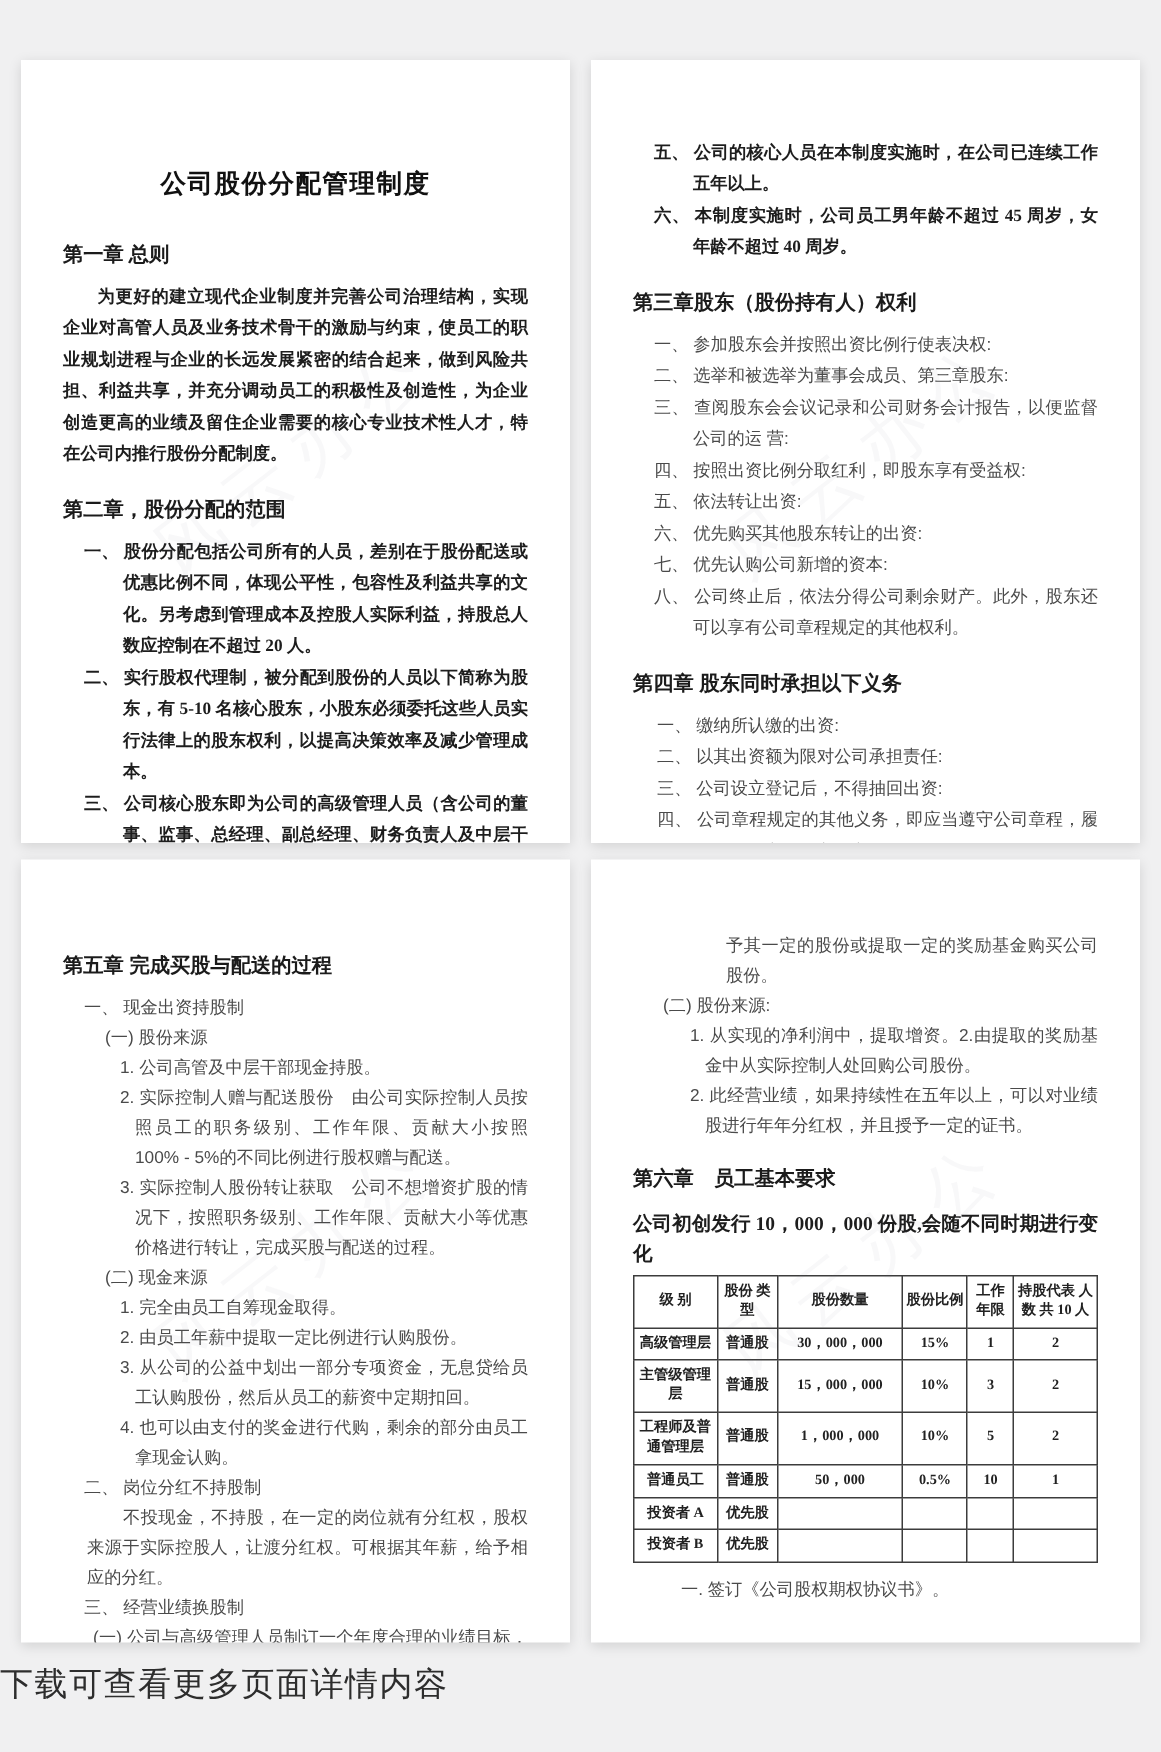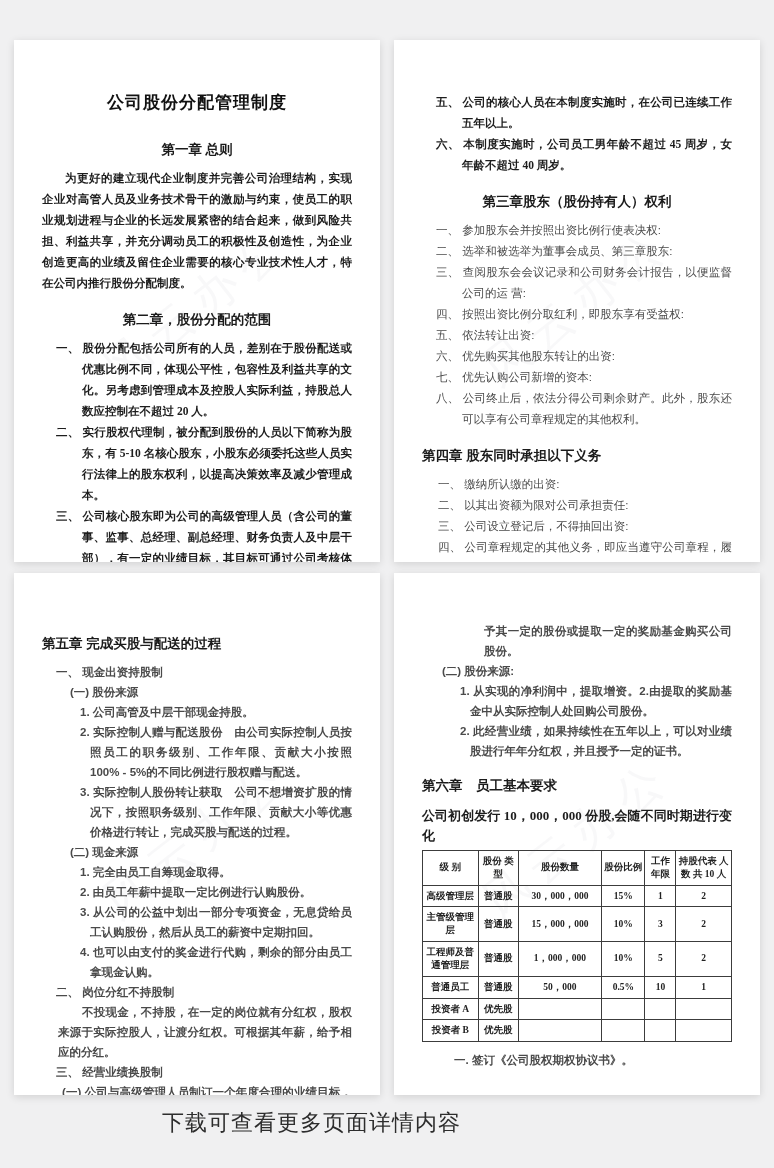--- a/index.html
+++ b/index.html
@@ -35,28 +35,28 @@
     pointer-events:none;
     white-space:nowrap;
   }
 
   
   .blk {
     font-size:11.5px; line-height:21px;
     text-align:justify;
     color:#4a4a4a;
   }
-  .dense .blk { line-height:20px;font-weight:bold; }
+  .dense .blk { line-height:20px; }
   .serif {
     font-family:"Liberation Serif","DejaVu Serif",serif;
     font-weight:600; color:#1d1d1d;
   }
-  .t-doc-title { font-size:17px; font-weight:700; text-align:center; margin:52px 0 26px; color:#111; letter-spacing:1px; }
+  .t-doc-title { font-size:17px; font-weight:700; text-align:center; margin:72px 0 26px; color:#111; letter-spacing:1px; }
   .t-h1 { font-size:13.5px; font-weight:700; color:#1b1b1b; margin:15px 0 8px; text-align:left; }
-  .t-h1.serif { font-weight:700;text-align:center; }
+  .t-h1.serif { font-weight:700; }
   .t-para  { text-indent:2em; }
   .t-item1 { padding-left:40px; text-indent:-26px; }
   .t-item2 { padding-left:50px; text-indent:-34px; }
   .t-sub1  { padding-left:28px; }
   .t-sub2  { padding-left:60px; text-indent:-40px; }
   .t-num1  { padding-left:48px; text-indent:-10px; }
   .t-num2  { padding-left:32px; }
   .t-para2 { padding-left:16px; text-indent:24px; }
   .t-cont  { padding-left:62px; }
   .t-tcap  { margin:10px 0 4px; font-size:13px; }
@@ -74,21 +74,21 @@
   }
   table.t-table th:nth-child(1), table.t-table td:nth-child(1){width:18%;}
   table.t-table th:nth-child(2), table.t-table td:nth-child(2){width:13%;margin-left:10px;}
   table.t-table th:nth-child(3), table.t-table td:nth-child(3){width:27%;margin-left:22px;}
   table.t-table th:nth-child(4), table.t-table td:nth-child(4){width:14%;}
   table.t-table th:nth-child(5), table.t-table td:nth-child(5){width:10%;}
   table.t-table th:nth-child(6), table.t-table td:nth-child(6){width:18%;}
 
   .footer-hint {
     position:absolute; left:0; top:1108px; width:623px;
-    text-align:center;
+    text-align:left;
     font-size:22px; color:#2d2d2d;
     letter-spacing:1px;
   }
 </style>
 </head>
 <body>
 
 <div class="canvas">
   <div class="page" id="page-1">
     <div class="watermark">风云办公</div>

